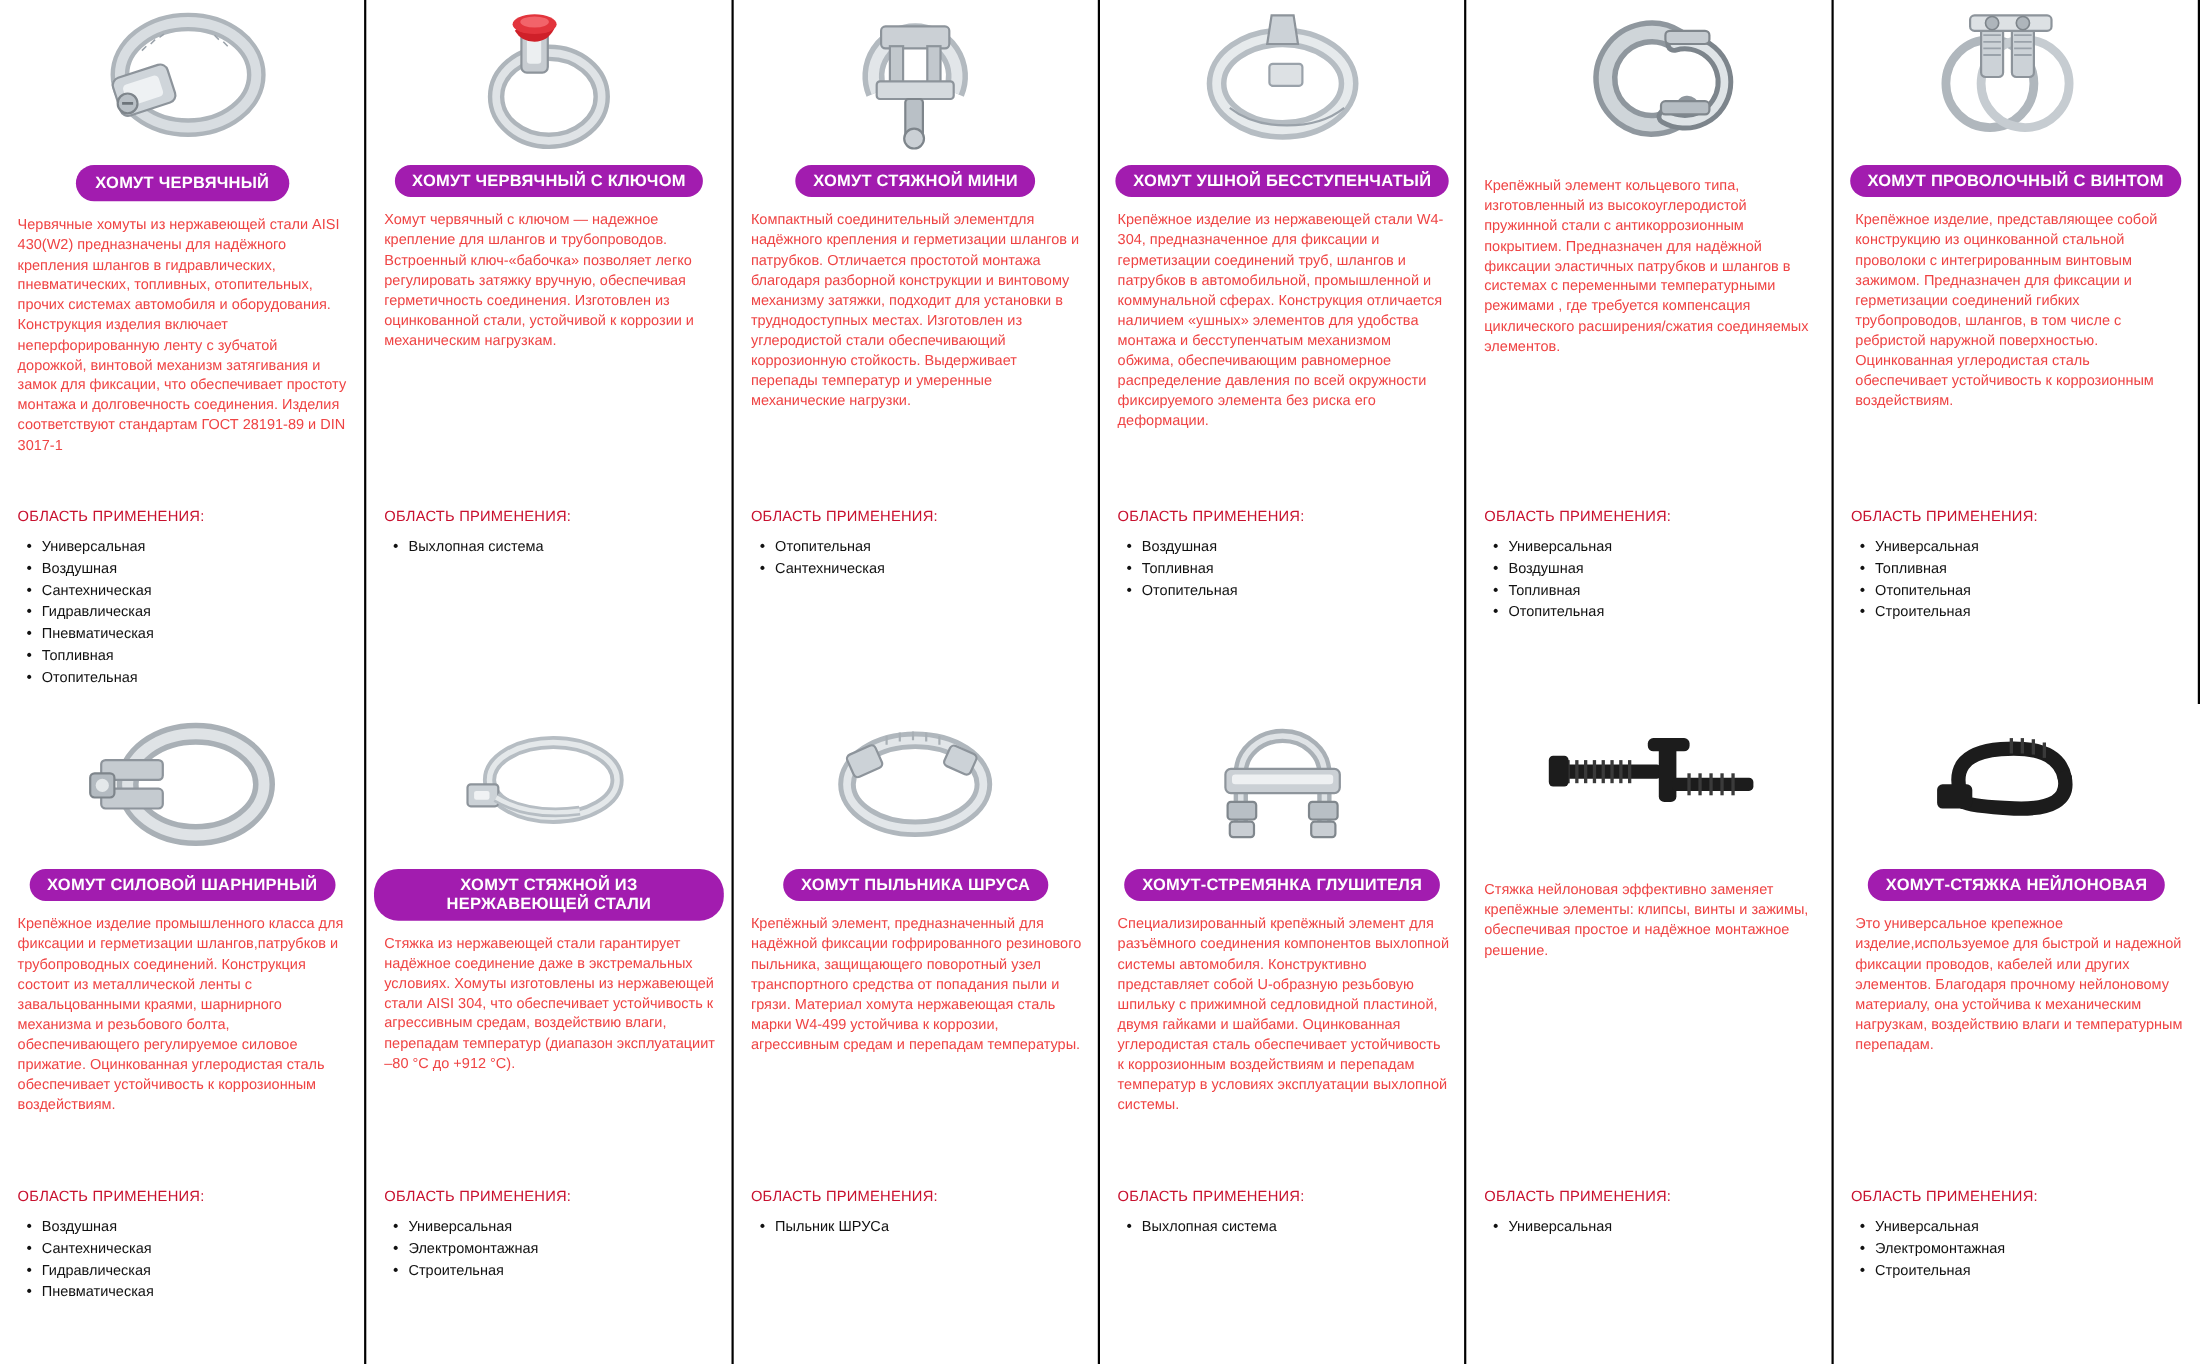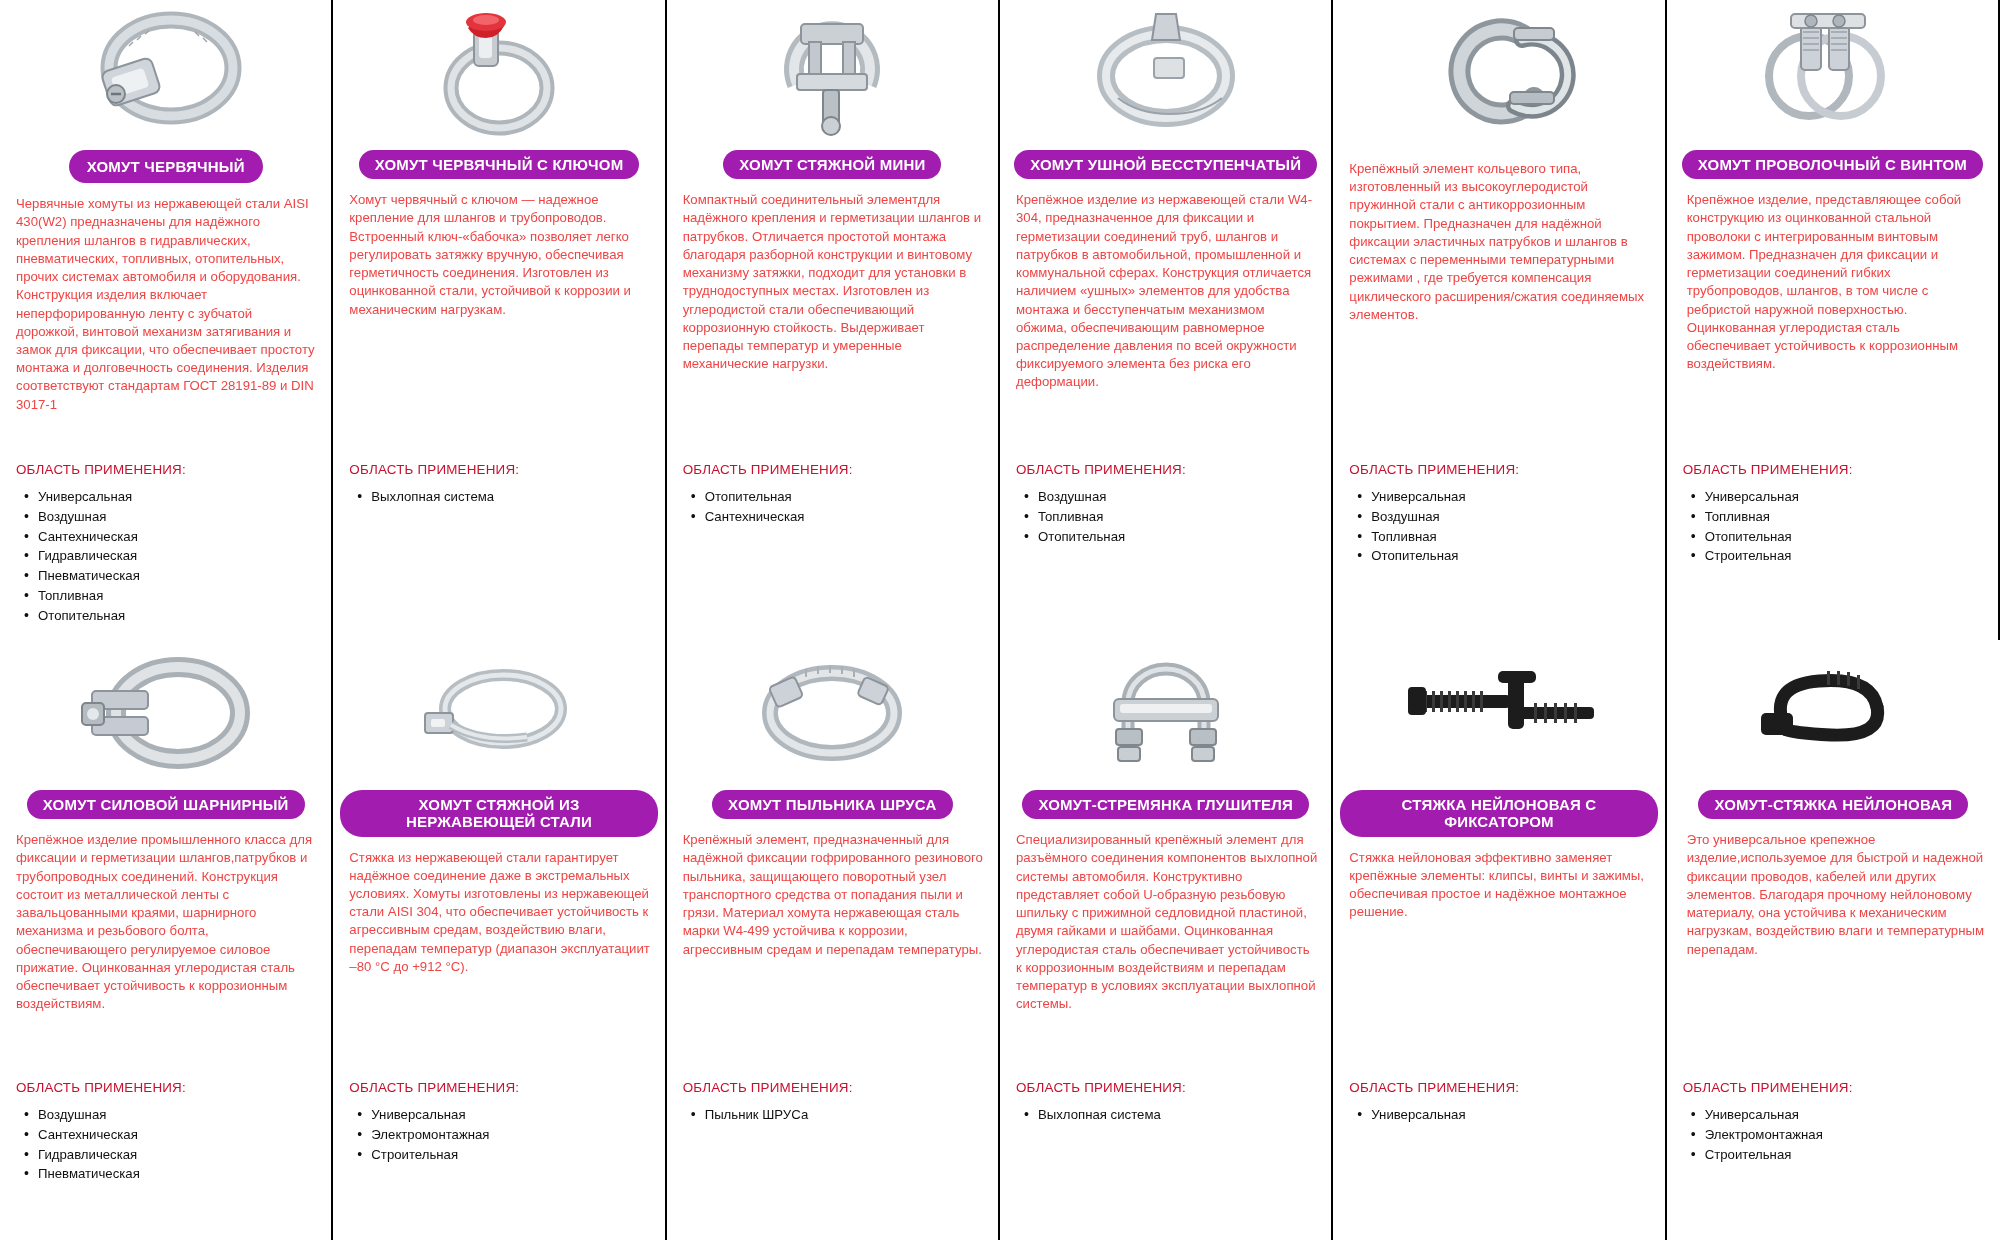--- a/index.html
+++ b/index.html
@@ -392,23 +392,20 @@
           <rect x="126" y="56" width="74" height="12" rx="4" class="dark"></rect>
           <g fill="#3a3a3a">
             <rect x="140" y="52" width="3" height="20"></rect>
               <rect x="150" y="52" width="3" height="20"></rect>
             <rect x="160" y="52" width="3" height="20"></rect>
               <rect x="170" y="52" width="3" height="20"></rect>
             <rect x="180" y="52" width="3" height="20"></rect>
           </g>
         </svg>
       </div>
-      <div class="badge-wrap">
-        <div class="badge two-line">СТЯЖКА НЕЙЛОНОВАЯ С ФИКСАТОРОМ</div>
-      </div>
       <div class="desc">Стяжка нейлоновая эффективно заменяет крепёжные элементы: клипсы, винты и зажимы, обеспечивая простое и надёжное монтажное решение.</div>
       <div class="apply-block">
         <div class="apply-title">ОБЛАСТЬ ПРИМЕНЕНИЯ:</div>
         <ul class="apply-list">
           <li>Универсальная</li>
         </ul>
       </div>
     </div>
 
     <div class="cell row-bottom narrow">

